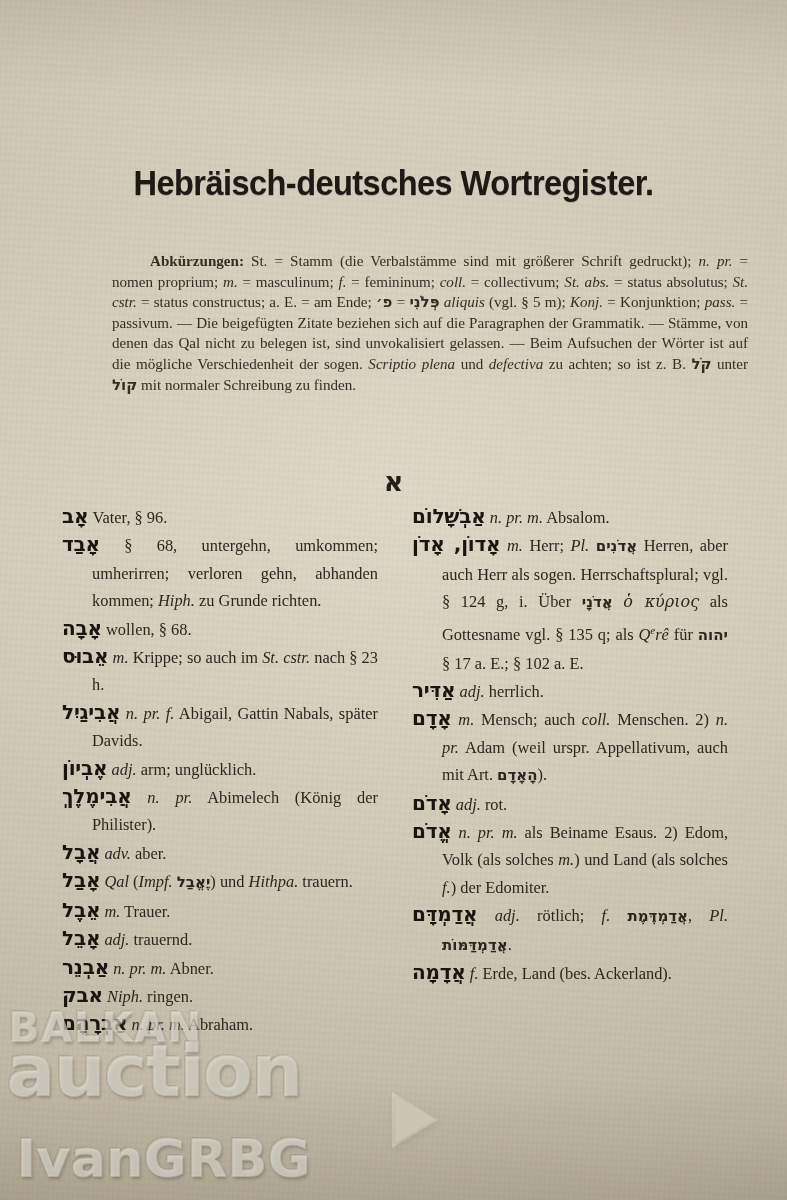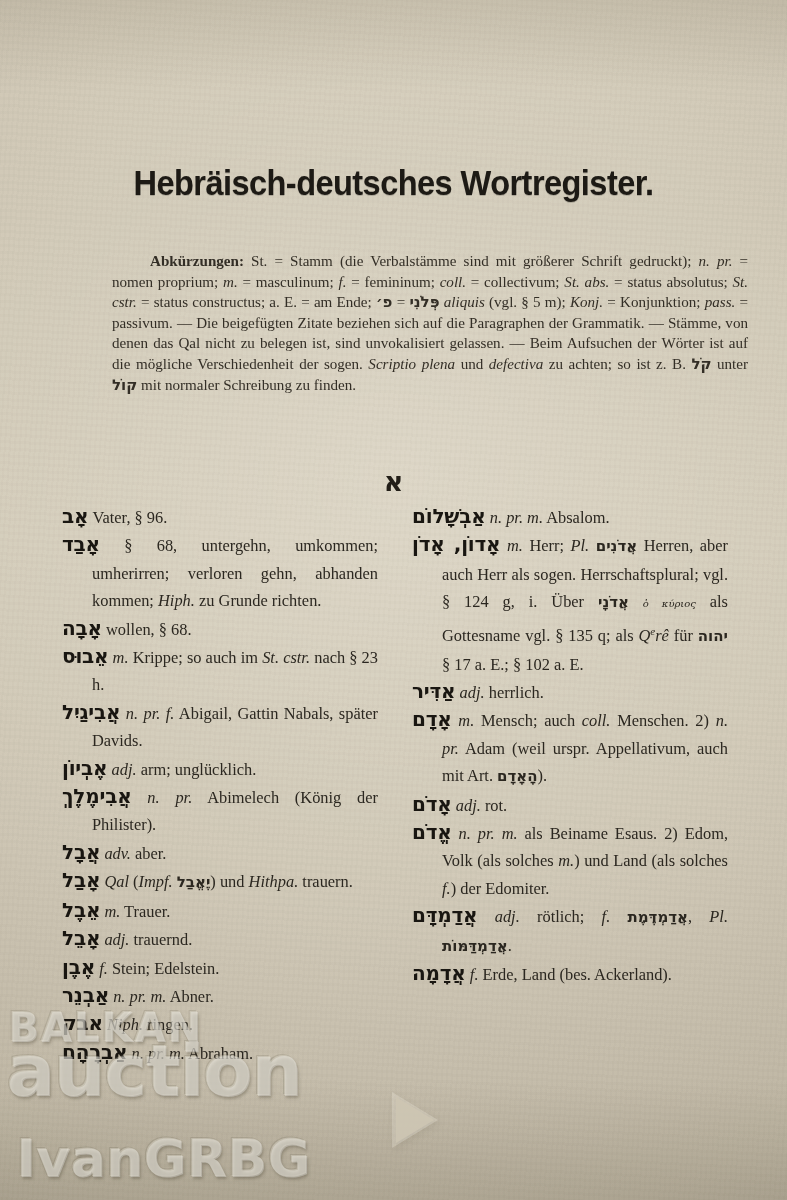--- a/index.html
+++ b/index.html
@@ -61,21 +61,21 @@
     color:#332e26;
     margin-left:36px;
   }
   .intro i,.intro em{font-style:italic;}
   .heb{
     font-family:"DejaVu Sans","Liberation Sans",sans-serif;
     font-size:15px;
     direction:rtl;unicode-bidi:isolate;
     font-weight:600;
   }
-  .grk{font-family:"DejaVu Serif","Liberation Serif",serif;font-style:italic;font-size:10px;}
+  .grk{font-family:"DejaVu Serif","Liberation Serif",serif;font-style:italic;font-size:16px;}
 
   
   .aleph{
     position:absolute;left:0;right:0;top:466px;
     text-align:center;
     font-family:"DejaVu Sans","Liberation Sans",sans-serif;
     font-size:27px;font-weight:700;
     color:#221e18;
   }
 
@@ -162,21 +162,20 @@
         <div class="entry just"><span class="lemma">אָבַד</span><span><span> § 68, untergehn, umkommen; umherirren; verloren gehn, abhanden kommen; </span><i>Hiph.</i><span> zu Grunde richten.</span></span></div>
         <div class="entry just"><span class="lemma">אָבָה</span><span><span> wollen, § 68.</span></span></div>
         <div class="entry just"><span class="lemma">אֵבוּס</span><span><span> </span><i>m.</i><span> Krippe; so auch im </span><i>St. cstr.</i><span> nach § 23 h.</span></span></div>
         <div class="entry just"><span class="lemma">אֲבִיגַיִל</span><span><span> </span><i>n. pr. f.</i><span> Abigail, Gattin Nabals, später Davids.</span></span></div>
         <div class="entry just"><span class="lemma">אֶבְיוֹן</span><span><span> </span><i>adj.</i><span> arm; unglücklich.</span></span></div>
         <div class="entry just"><span class="lemma">אֲבִימֶלֶךְ</span><span><span> </span><i>n. pr.</i><span> Abimelech (König der Philister).</span></span></div>
         <div class="entry just"><span class="lemma">אֲבָל</span><span><span> </span><i>adv.</i><span> aber.</span></span></div>
         <div class="entry just"><span class="lemma">אָבַל</span><span><span> </span><i>Qal</i><span> (</span><i>Impf.</i><span> </span><span class="heb">יֶאֱבַל</span><span>) und </span><i>Hithpa.</i><span> trauern.</span></span></div>
         <div class="entry just"><span class="lemma">אֵבֶל</span><span><span> </span><i>m.</i><span> Trauer.</span></span></div>
         <div class="entry just"><span class="lemma">אָבֵל</span><span><span> </span><i>adj.</i><span> trauernd.</span></span></div>
-        <div class="entry just"><span class="lemma">אֶבֶן</span><span><span> </span><i>f.</i><span> Stein; Edelstein.</span></span></div>
         <div class="entry just"><span class="lemma">אַבְנֵר</span><span><span> </span><i>n. pr. m.</i><span> Abner.</span></span></div>
         <div class="entry just"><span class="lemma">אבק</span><span><span> </span><i>Niph.</i><span> ringen.</span></span></div>
         <div class="entry just"><span class="lemma">אַבְרָהָם</span><span><span> </span><i>n. pr. m.</i><span> Abraham.</span></span></div>
       </div>
     <div class="col" id="col-right">
         <div class="entry just"><span class="lemma">אַבְשָׁלוֹם</span><span><span> </span><i>n. pr. m.</i><span> Absalom.</span></span></div>
         <div class="entry just"><span class="lemma">אָדוֹן, אָדֹן</span><span><span> </span><i>m.</i><span> Herr; </span><i>Pl.</i><span> </span><span class="heb">אֲדֹנִים</span><span> Herren, aber auch Herr als sogen. Herrschaftsplural; vgl. § 124 g, i. Über </span><span class="heb">אֲדֹנָי</span><span> </span><span class="grk">ὁ κύριος</span><span> als Gottesname vgl. § 135 q; als </span><i>Q<span class="sup">e</span>rê</i><span> für </span><span class="heb">יהוה</span><span> § 17 a. E.; § 102 a. E.</span></span></div>
         <div class="entry just"><span class="lemma">אַדִּיר</span><span><span> </span><i>adj.</i><span> herrlich.</span></span></div>
         <div class="entry just"><span class="lemma">אָדָם</span><span><span> </span><i>m.</i><span> Mensch; auch </span><i>coll.</i><span> Menschen. 2) </span><i>n. pr.</i><span> Adam (weil urspr. Appellativum, auch mit Art. </span><span class="heb">הָאָדָם</span><span>).</span></span></div>
         <div class="entry just"><span class="lemma">אָדֹם</span><span><span> </span><i>adj.</i><span> rot.</span></span></div>

